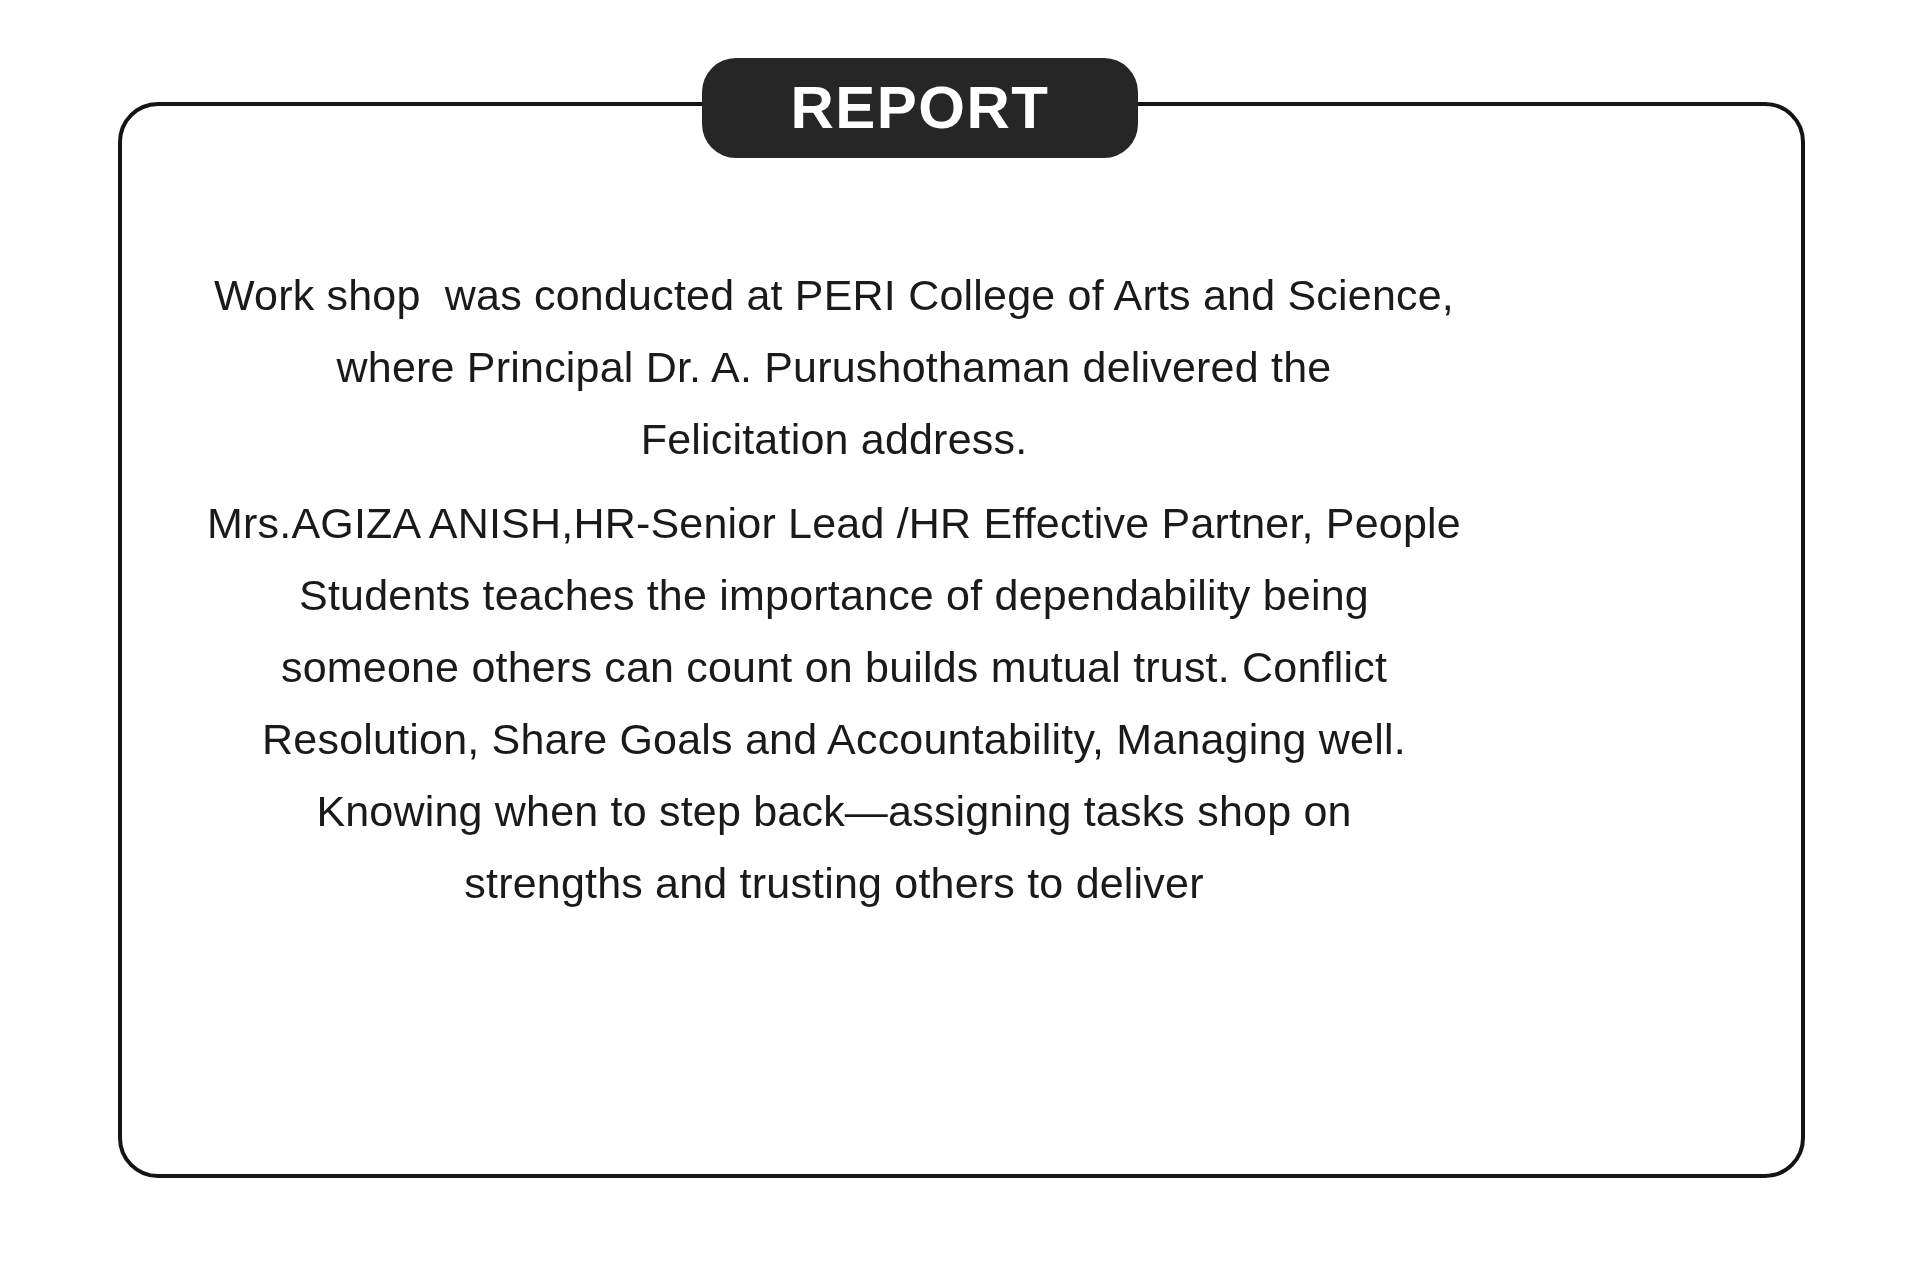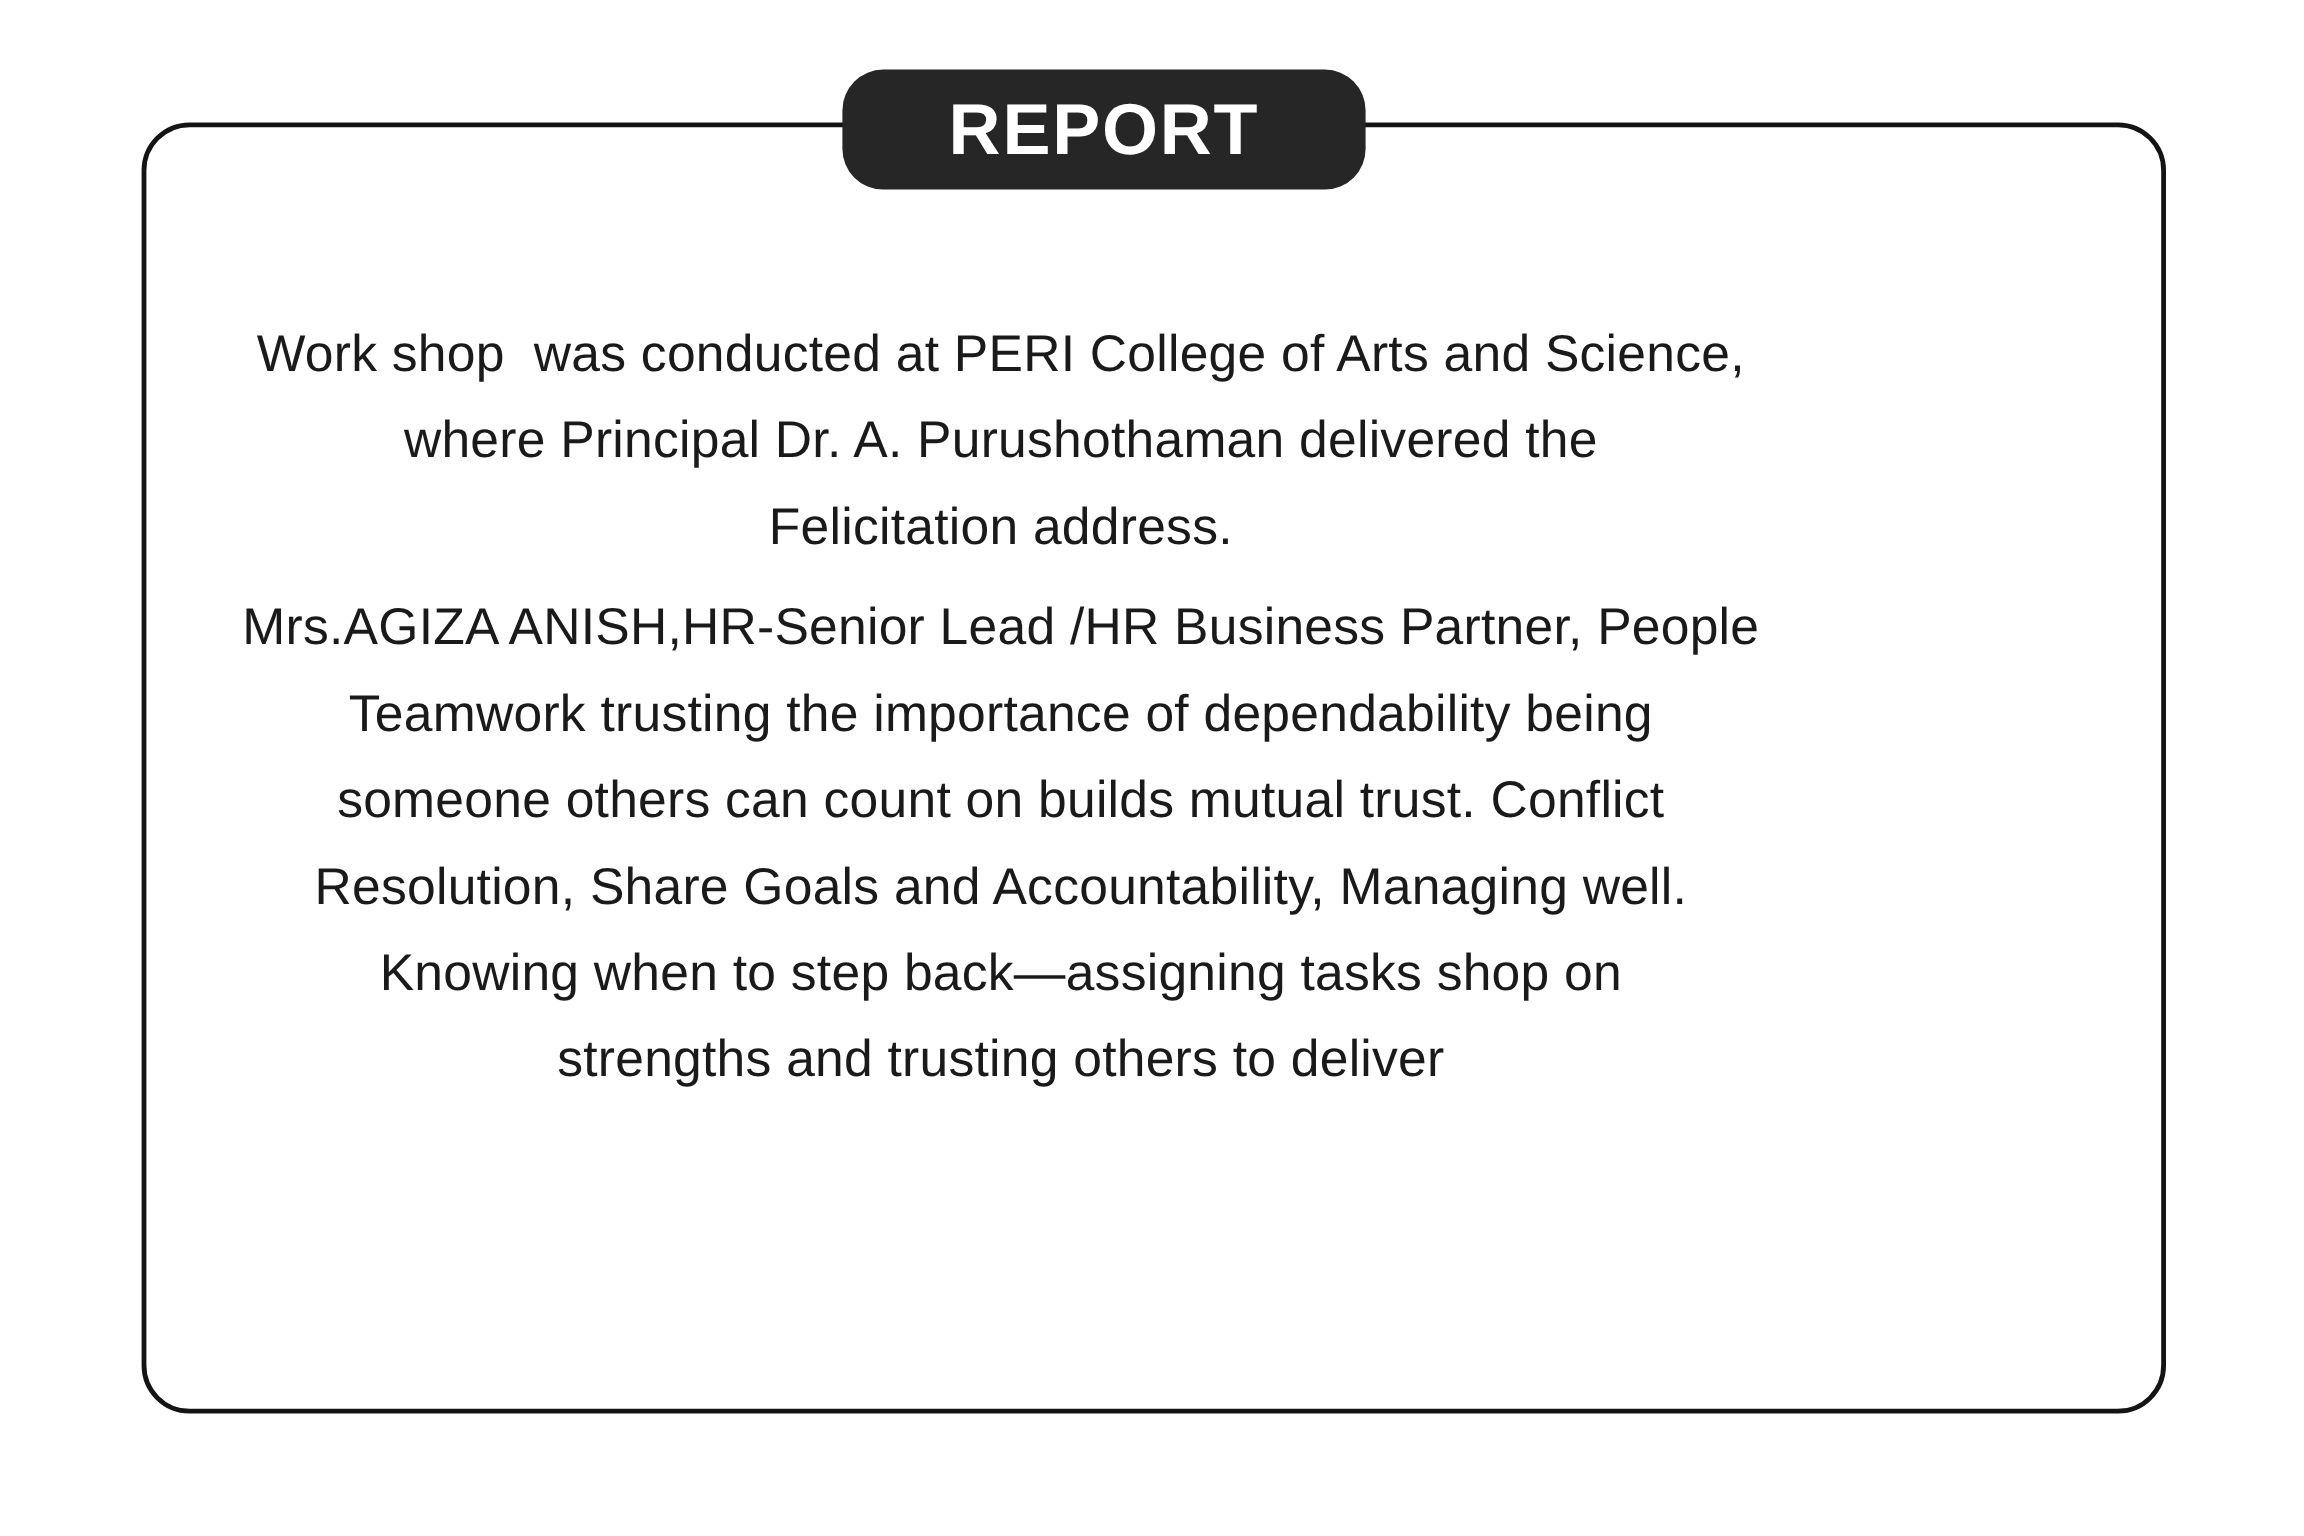--- a/index.html
+++ b/index.html
@@ -85,22 +85,22 @@
 
   <div class="content">
 
     <p class="paragraph">
       <span class="line">Work shop  was conducted at PERI College of Arts and Science,</span>
       <span class="line">where Principal Dr. A. Purushothaman delivered the</span>
       <span class="line">Felicitation address.</span>
     </p>
 
     <p class="paragraph">
-      <span class="line">Mrs.AGIZA ANISH,HR-Senior Lead /HR Business Partner, People</span>
-      <span class="line">Teamwork trusting the importance of dependability being</span>
+      <span class="line">Mrs.AGIZA ANISH,HR-Senior Lead /HR Effective Partner, People</span>
+      <span class="line">Students teaches the importance of dependability being</span>
       <span class="line">someone others can count on builds mutual trust. Conflict</span>
       <span class="line">Resolution, Share Goals and Accountability, Managing well.</span>
       <span class="line">Knowing when to step back—assigning tasks shop on</span>
       <span class="line">strengths and trusting others to deliver</span>
     </p>
 
   </div>
 </div>
 
 </body></html>

